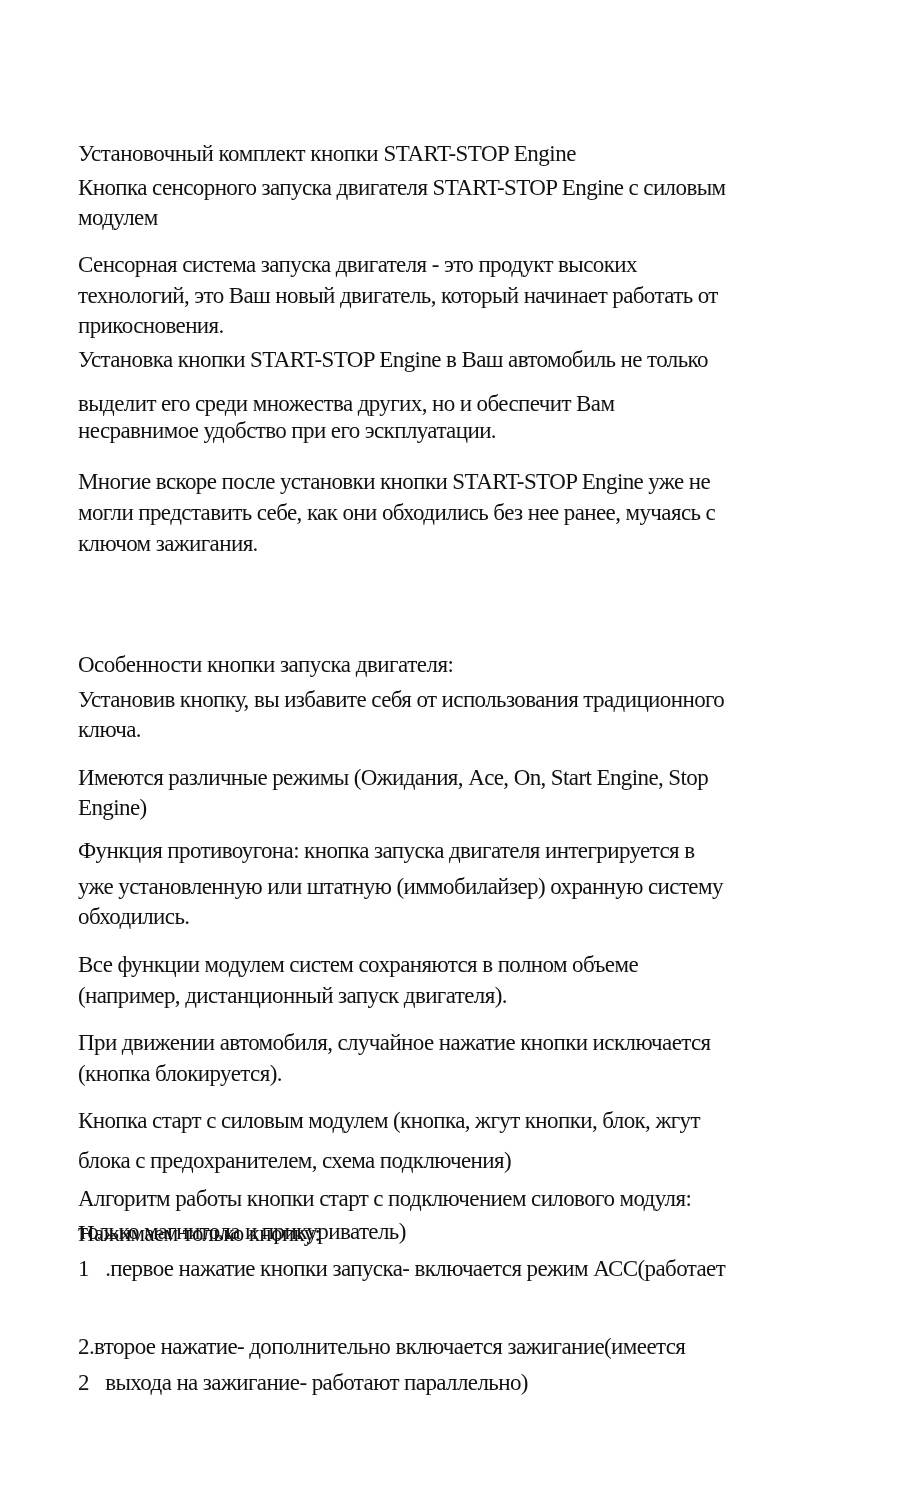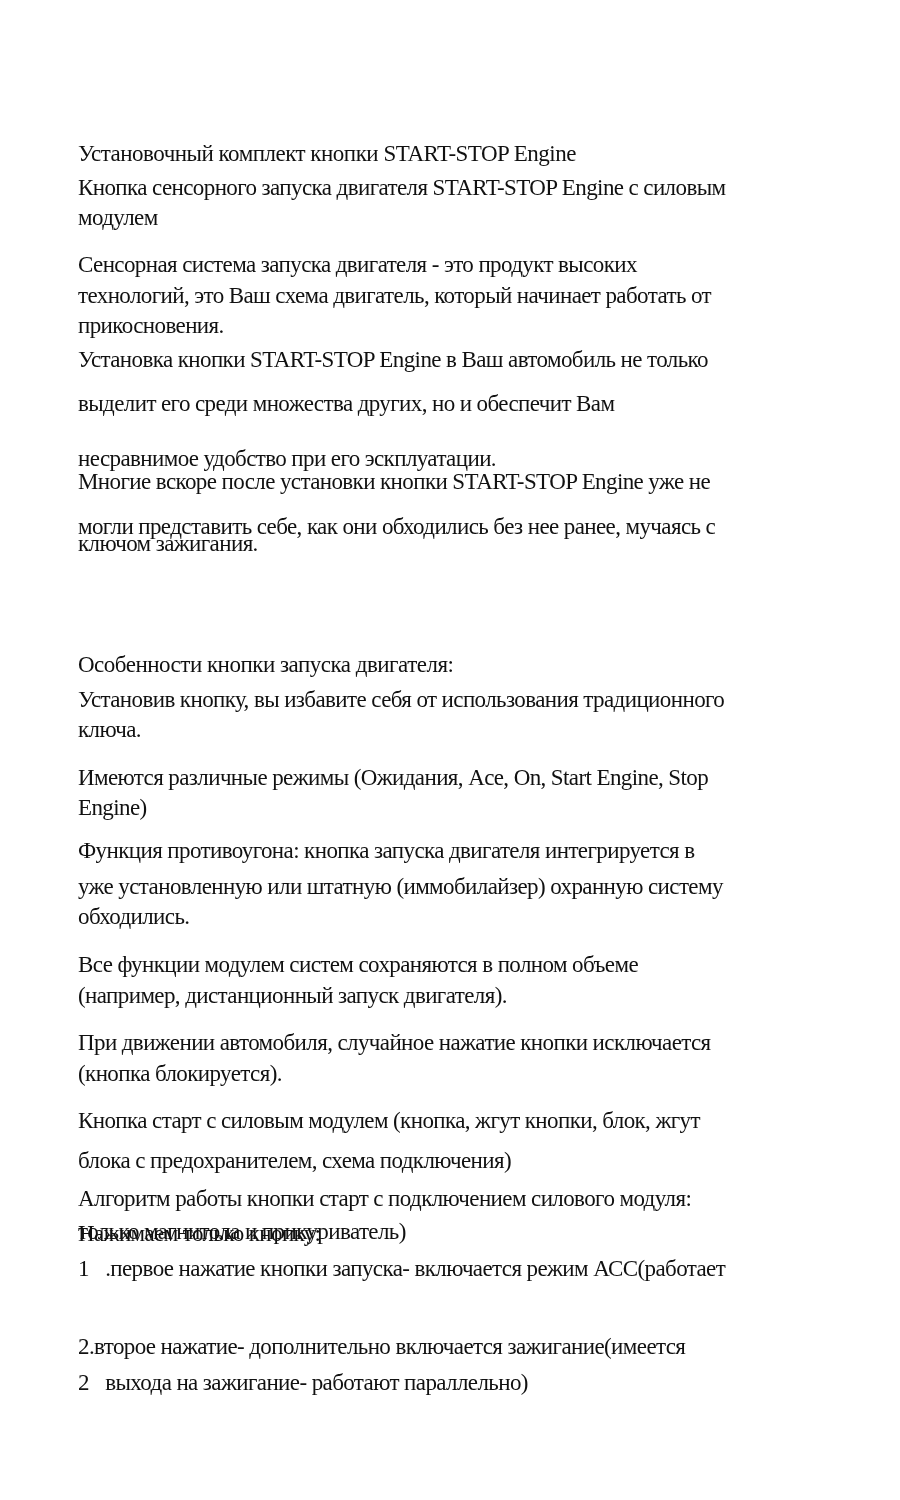--- a/index.html
+++ b/index.html
@@ -43,29 +43,29 @@
 <body>
 
 <div class="page">
 
   <div class="line heading" style="top:139px">Установочный комплект кнопки START-STOP Engine</div>
 
   <div class="line" style="top:173px">Кнопка сенсорного запуска двигателя START-STOP Engine с силовым</div>
   <div class="line" style="top:203px">модулем</div>
 
   <div class="line" style="top:250px">Сенсорная система запуска двигателя - это продукт высоких</div>
-  <div class="line" style="top:281px">технологий, это Ваш схема двигатель, который начинает работать от</div>
+  <div class="line" style="top:281px">технологий, это Ваш новый двигатель, который начинает работать от</div>
   <div class="line" style="top:311px">прикосновения.</div>
 
   <div class="line" style="top:345px">Установка кнопки START-STOP Engine в Ваш автомобиль не только</div>
   <div class="line" style="top:389px">выделит его среди множества других, но и обеспечит Вам</div>
-  <div class="line" style="top:444px">несравнимое удобство при его эскплуатации.</div>
+  <div class="line" style="top:416px">несравнимое удобство при его эскплуатации.</div>
 
   <div class="line" style="top:467px">Многие вскоре после установки кнопки START-STOP Engine уже не</div>
-  <div class="line" style="top:512px">могли представить себе, как они обходились без нее ранее, мучаясь с</div>
+  <div class="line" style="top:498px">могли представить себе, как они обходились без нее ранее, мучаясь с</div>
   <div class="line" style="top:529px">ключом зажигания.</div>
 
   <div class="line heading" style="top:650px">Особенности кнопки запуска двигателя:</div>
 
   <div class="line" style="top:685px">Установив кнопку, вы избавите себя от использования традиционного</div>
   <div class="line" style="top:715px">ключа.</div>
 
   <div class="line" style="top:763px">Имеются различные режимы (Ожидания, Ace, On, Start Engine, Stop</div>
   <div class="line" style="top:793px">Engine)</div>
 

